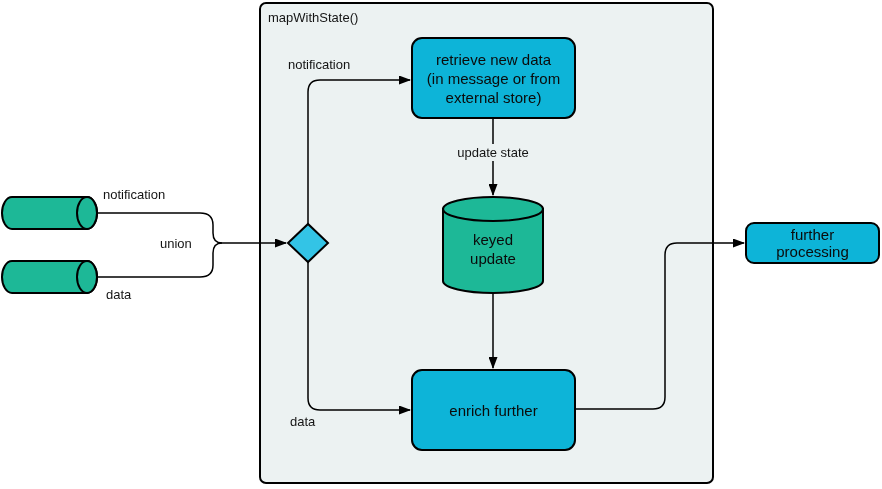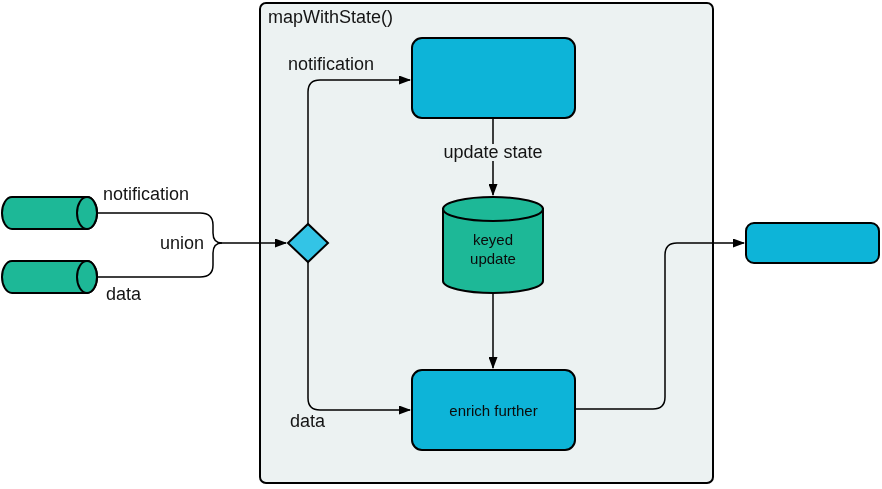--- a/index.html
+++ b/index.html
@@ -7,21 +7,21 @@
     position:relative;
     width:882px;height:489px;
     background:#ffffff;
     font-family:"Liberation Sans", sans-serif;
     color:#141414;
     overflow:hidden;
   }
   .stage svg{position:absolute;left:0;top:0;}
   .lbl{
     position:absolute;
-    font-size:18px;
+    font-size:13px;
     line-height:17px;
     white-space:nowrap;
     color:#141414;
   }
   .lbl.center{transform:translateX(-50%);padding:0 4px;}
   .boxlbl{
     position:absolute;
     display:flex;
     align-items:center;
     justify-content:center;
@@ -92,20 +92,25 @@
 
   <div class="lbl" style="left:106px;top:286px;">data</div>
 
   <div class="lbl" style="left:288px;top:56px;">notification</div>
 
   <div class="lbl" style="left:290px;top:413px;">data</div>
 
   <div class="lbl center" style="left: 493px; top: 144px; background: rgb(236, 242, 242);">update state</div>
 
 
+  <div class="boxlbl" style="left:412px;top:38px;width:163px;height:80px;">retrieve new data
+(in message or from
+external store)</div>
 
   <div class="boxlbl" style="left:443px;top:213px;width:100px;height:72px;">keyed
 update</div>
 
   <div class="boxlbl" style="left:412px;top:370px;width:163px;height:80px;">enrich further</div>
 
+  <div class="boxlbl" style="left:746px;top:223px;width:133px;height:40px;line-height:17px;">further
+processing</div>
 
 </div>
 
 </body></html>

